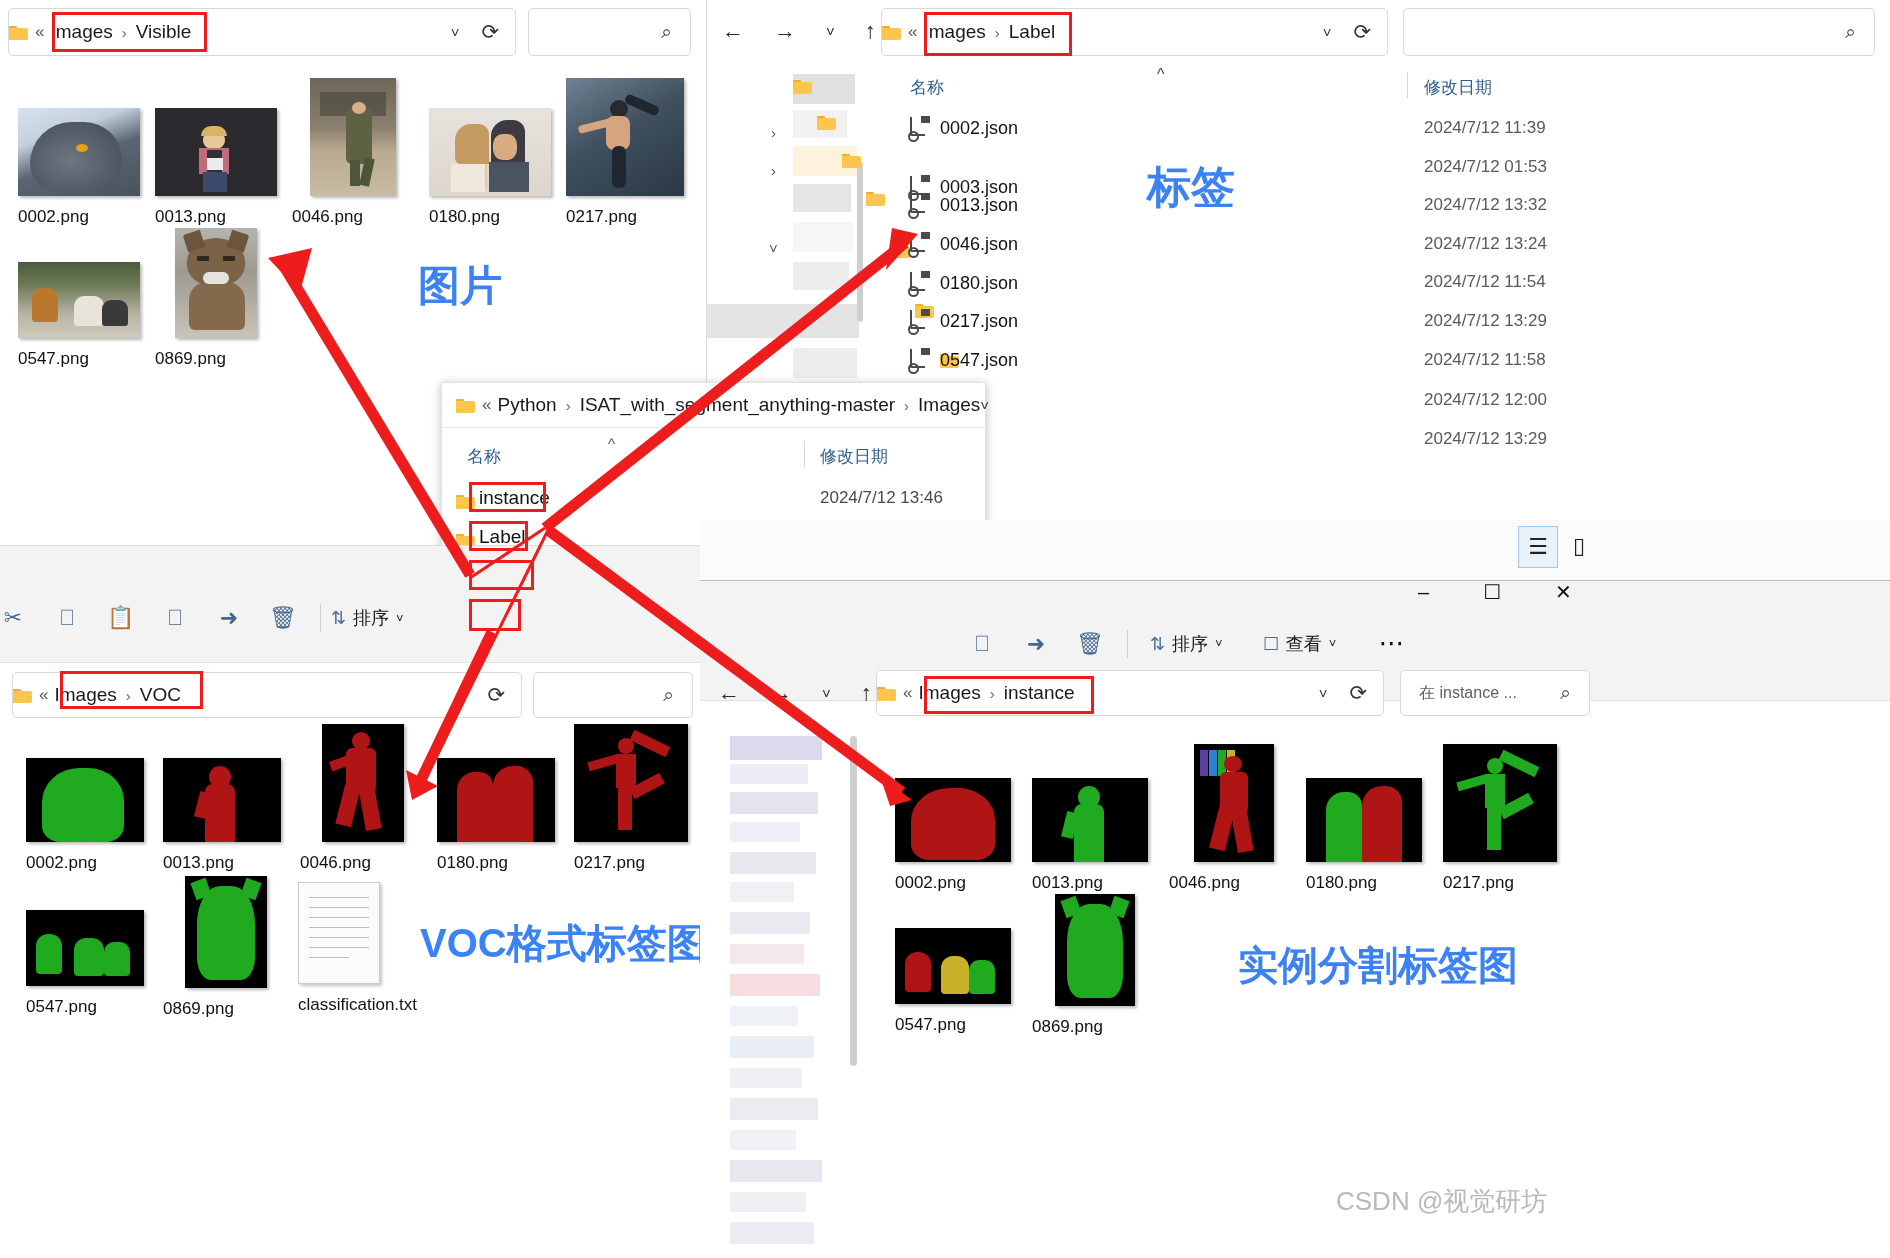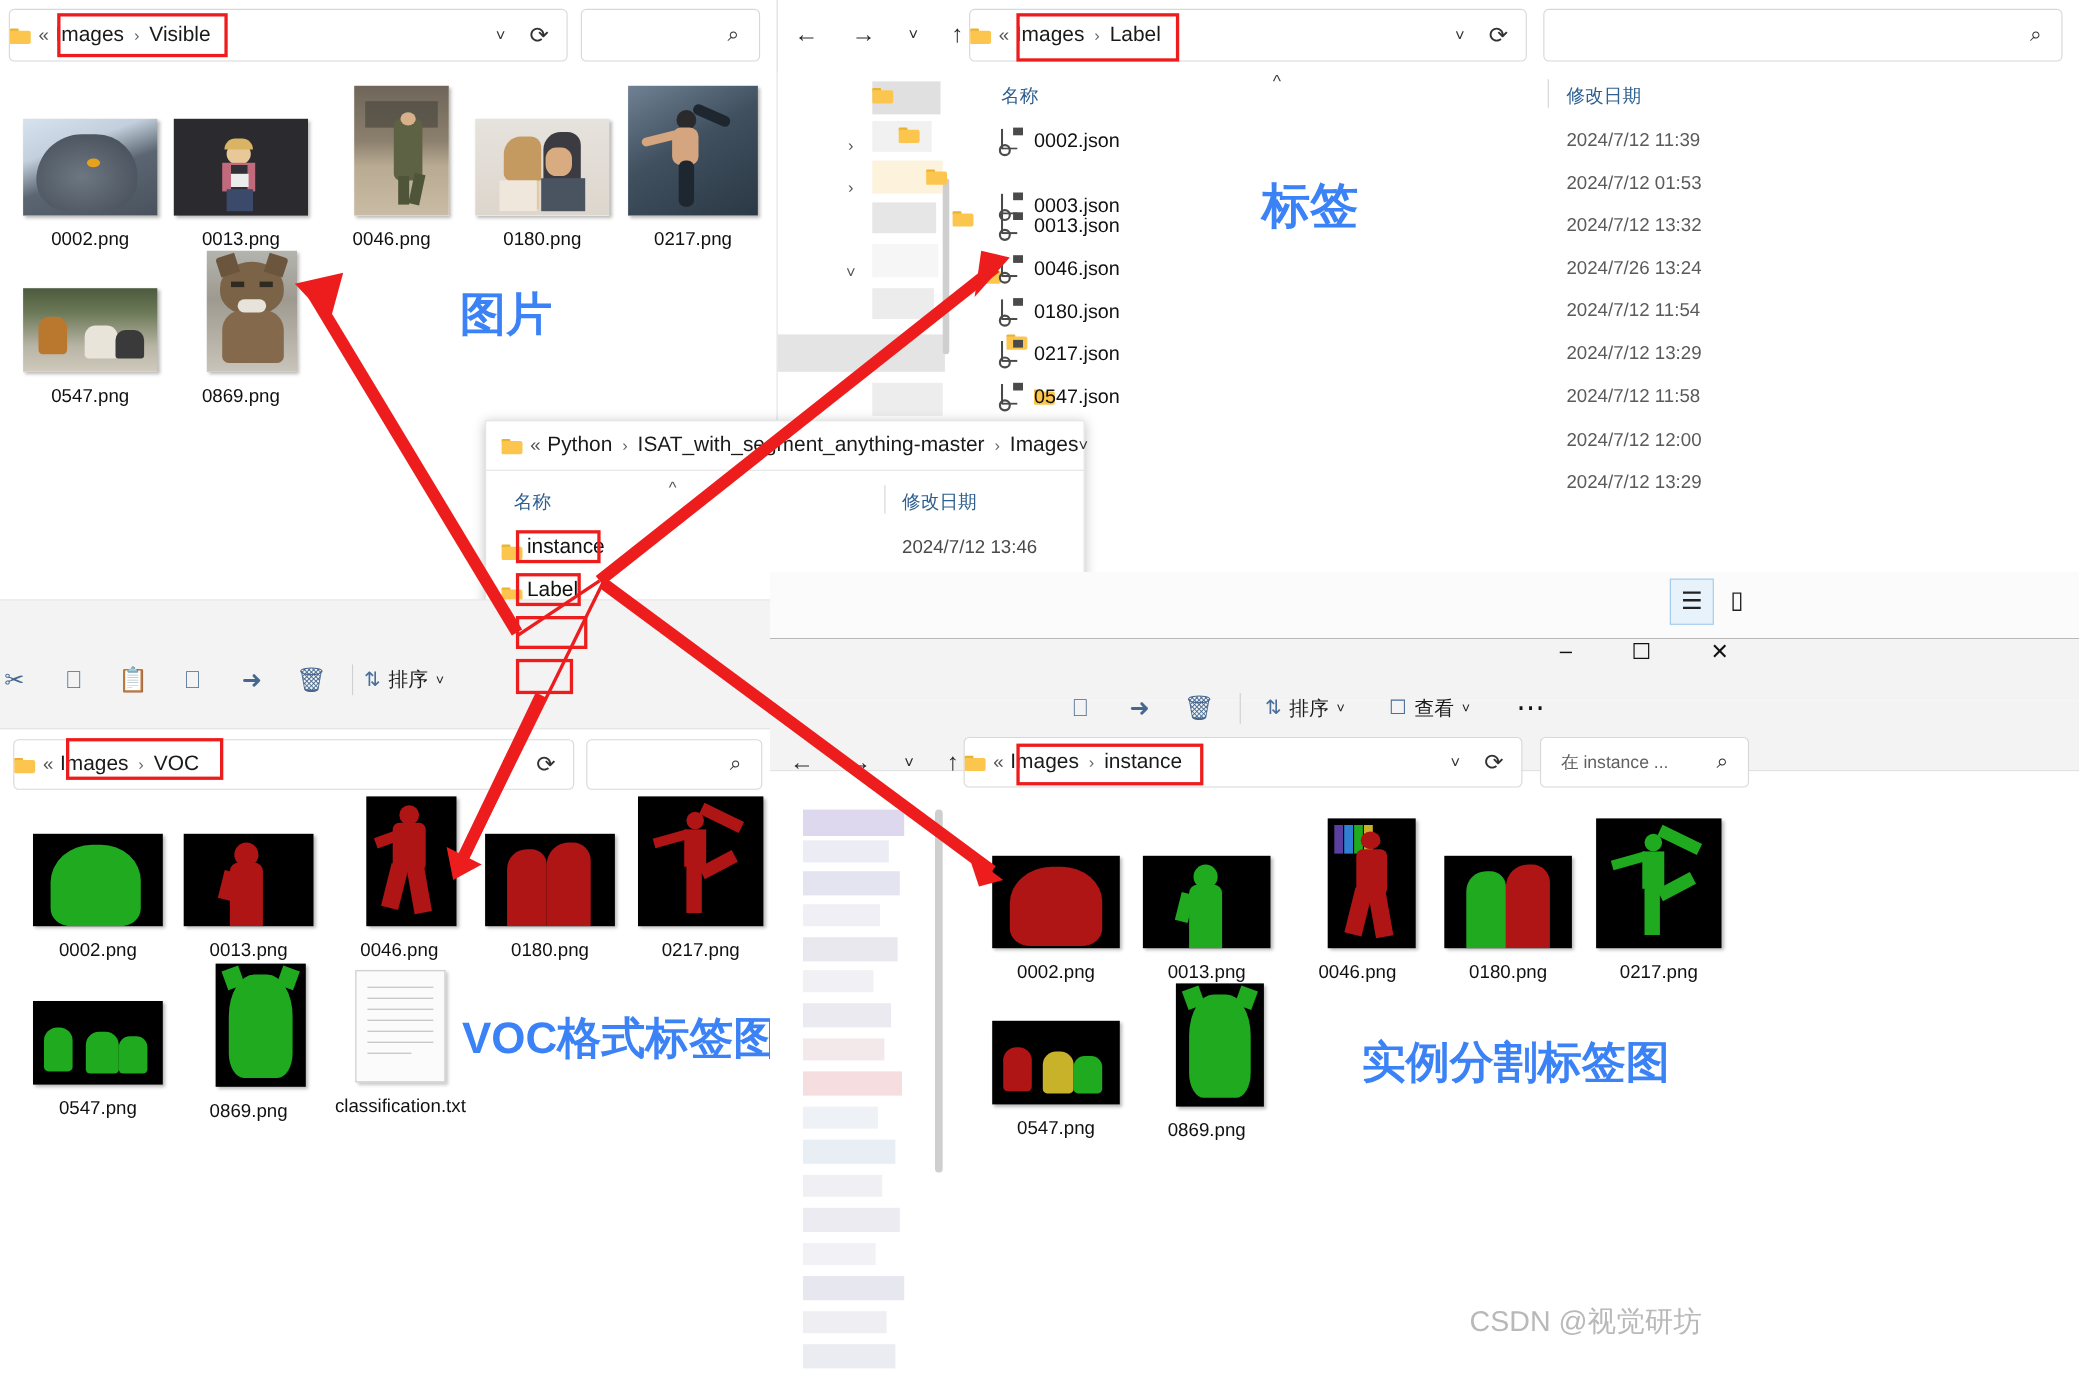--- a/index.html
+++ b/index.html
@@ -42,21 +42,21 @@
     display:flex;align-items:center;justify-content:flex-end;box-sizing:border-box;
     font-size:17px;color:#555;padding:0 18px;
   }
   .searchbox .mag{font-size:19px;color:#333;}
   .searchbox .ph{flex:1;text-align:left;font-size:16px;color:#606060;}
 
   .navbtns{position:absolute;display:flex;align-items:center;gap:30px;color:#2a2a2a;font-size:22px;}
   .navbtns span{line-height:1;}
 
   
-  .thumbcell{position:absolute;text-align:center;}
+  .thumbcell{position:absolute;text-align:left;}
   .thumb{
     display:inline-block;background:#222;box-shadow:2px 2px 3px rgba(0,0,0,.28);
     position:relative;overflow:hidden;
   }
   .fname{font-size:17px;color:#111;margin-top:7px;white-space:nowrap;}
 
   
   .colhdr{font-size:17px;color:#2f5f8f;}
   .listrow{position:absolute;display:flex;align-items:center;font-size:18px;color:#111;}
   .jsonico{
@@ -279,21 +279,21 @@
   <div class="listrow" style="left:200px;top:348px;">
     <span class="jsonico">
         <i class="jsonflag"></i>
       </span>
     <span>0547.json</span>
   </div>
 
   <div class="datecell" style="left:717px;top:118px;">2024/7/12 11:39</div>
   <div class="datecell" style="left:717px;top:157px;">2024/7/12 01:53</div>
   <div class="datecell" style="left:717px;top:195px;">2024/7/12 13:32</div>
-  <div class="datecell" style="left:717px;top:234px;">2024/7/26 13:24</div>
+  <div class="datecell" style="left:717px;top:234px;">2024/7/12 13:24</div>
   <div class="datecell" style="left:717px;top:272px;">2024/7/12 11:54</div>
   <div class="datecell" style="left:717px;top:311px;">2024/7/12 13:29</div>
   <div class="datecell" style="left:717px;top:350px;">2024/7/12 11:58</div>
   <div class="datecell" style="left:717px;top:390px;">2024/7/12 12:00</div>
   <div class="datecell" style="left:717px;top:429px;">2024/7/12 13:29</div>
 
   <div class="redtext" style="left:440px;top:158px;font-size:44px;">标签</div>
 </div>
 
 <div class="win" style="left:441px;top:382px;width:545px;height:296px;background:#fff;box-shadow:0 2px 10px rgba(0,0,0,.25);border:1px solid #e2e2e2;">

